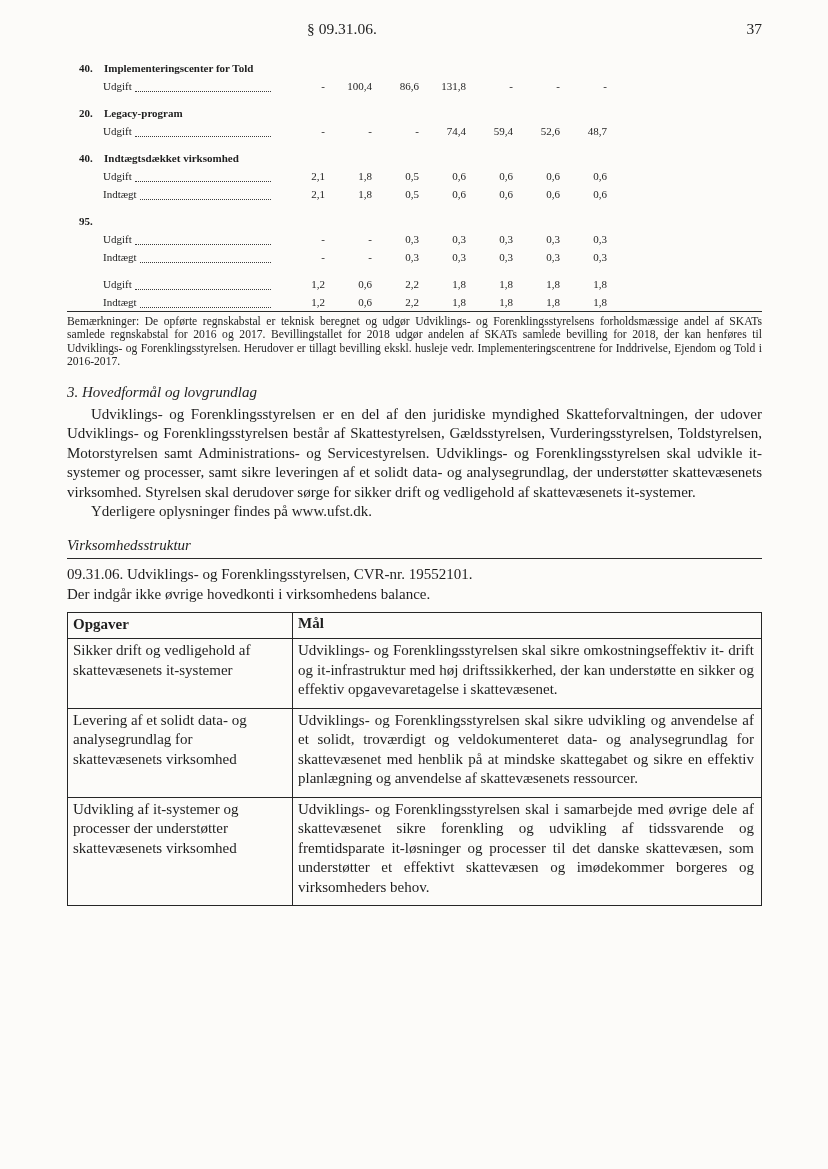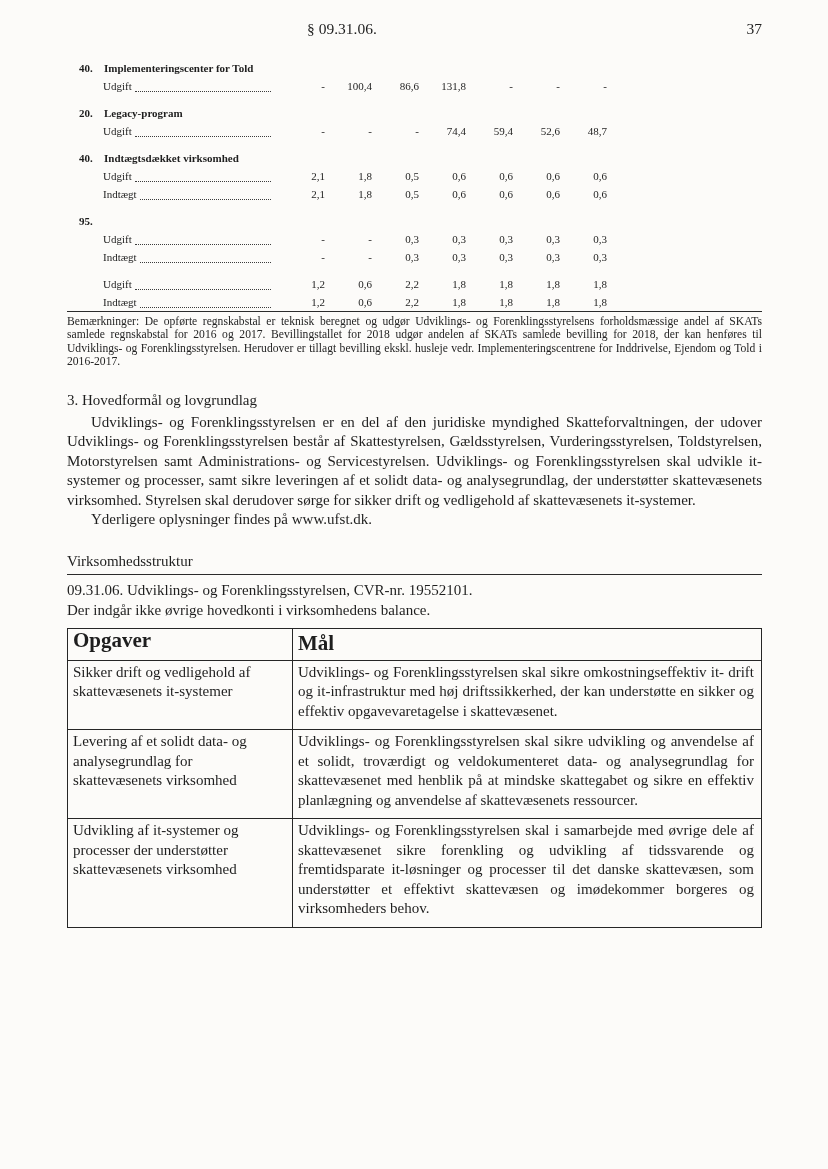--- a/index.html
+++ b/index.html
@@ -34,29 +34,29 @@
     border-bottom:1.6px dotted #3c3c3c;
   }
   .bval{flex:none;width:47px;text-align:right;}
   .bval.bold{font-weight:normal;}
   .bnote{
     border-top:1.4px solid #2b2b2b;padding-top:3px;
     font-size:11.6px;line-height:13.4px;text-align:justify;color:#242424;
   }
 
   
-  .shead{margin-top:23px;margin-bottom:4px;}
+  .shead{font-style:italic;margin-top:15px;margin-bottom:4px;}
   p.bodytext{margin:0;text-align:justify;text-indent:24px;line-height:19.5px;}
   .vs-rule{border:none;border-top:1.4px solid #2b2b2b;margin:3px 0 5px 0;}
   .vsline{line-height:20px;}
 
   
   table.om{border-collapse:collapse;width:695px;margin-top:8px;table-layout:fixed;}
   .om th,.om td{border:1.5px solid #262626;vertical-align:top;}
-  .om th{text-align:left;font-weight:bold;padding:2px 6px 4px 5px;font-size:21px;margin-top:36px;}
+  .om th{text-align:left;font-weight:bold;padding:2px 6px 4px 5px;font-size:15px;margin-top:36px;}
   .om td{padding:2px 7px 8px 5px;}
   .om .om-c1{width:213px;line-height:19.5px;}
   .om .om-c2{text-align:justify;line-height:19.5px;}
 </style>
 </head>
 <body>
 
 <div class="page">
 
   <div class="pghead">

